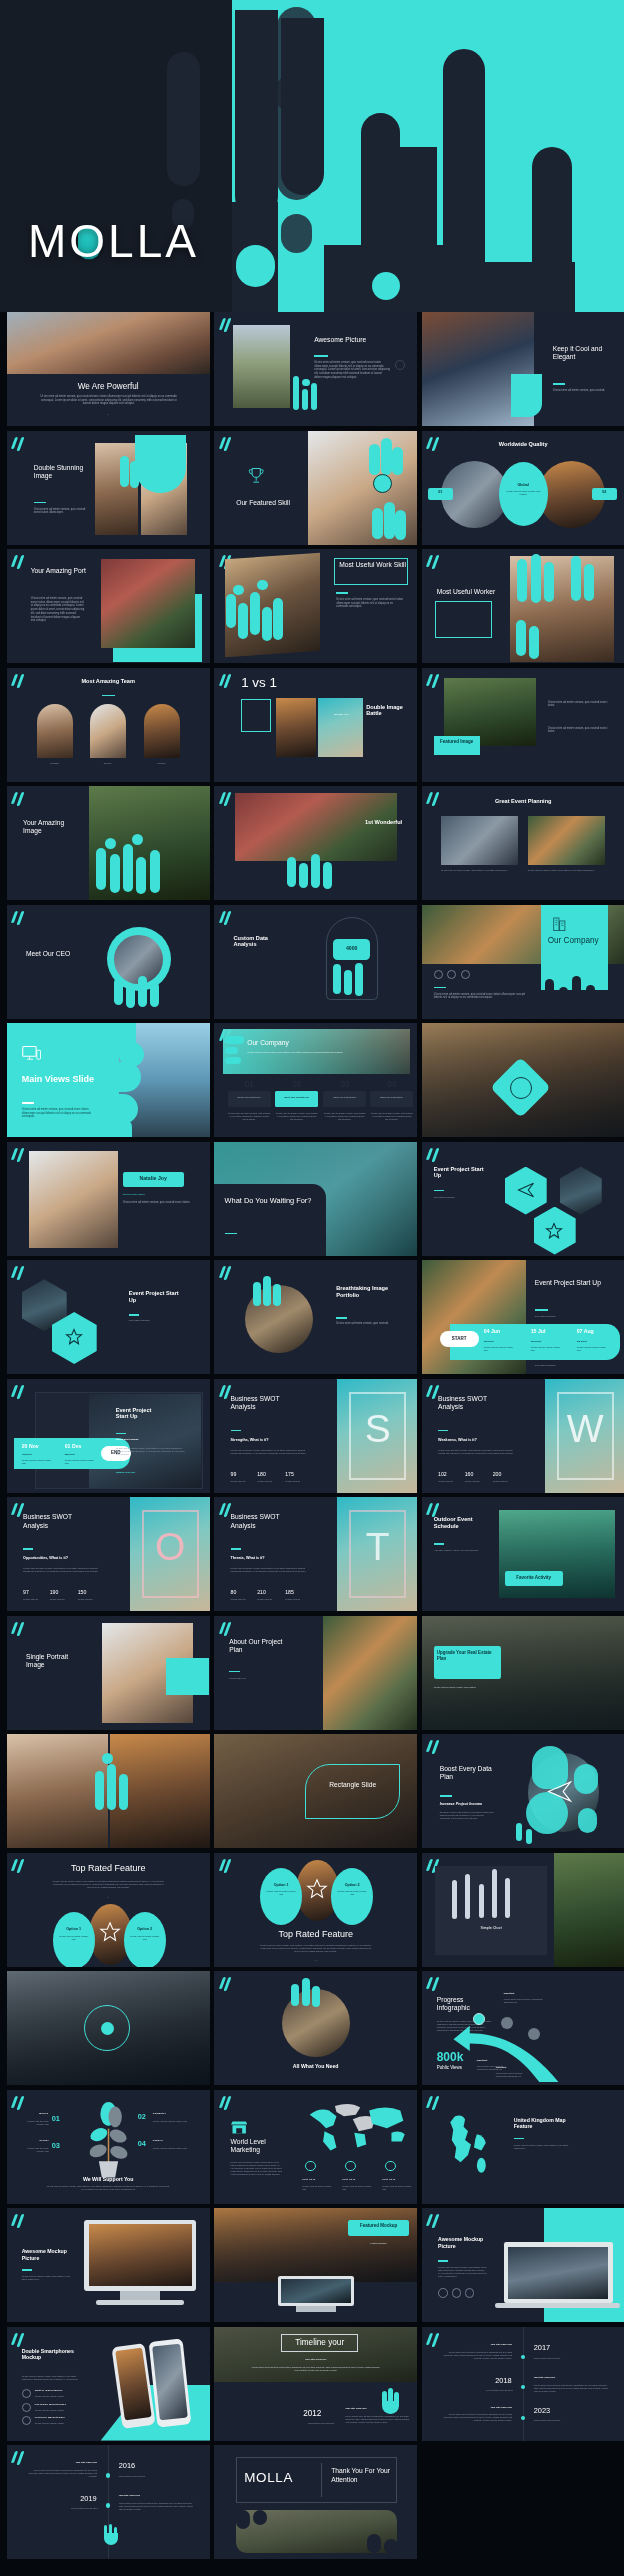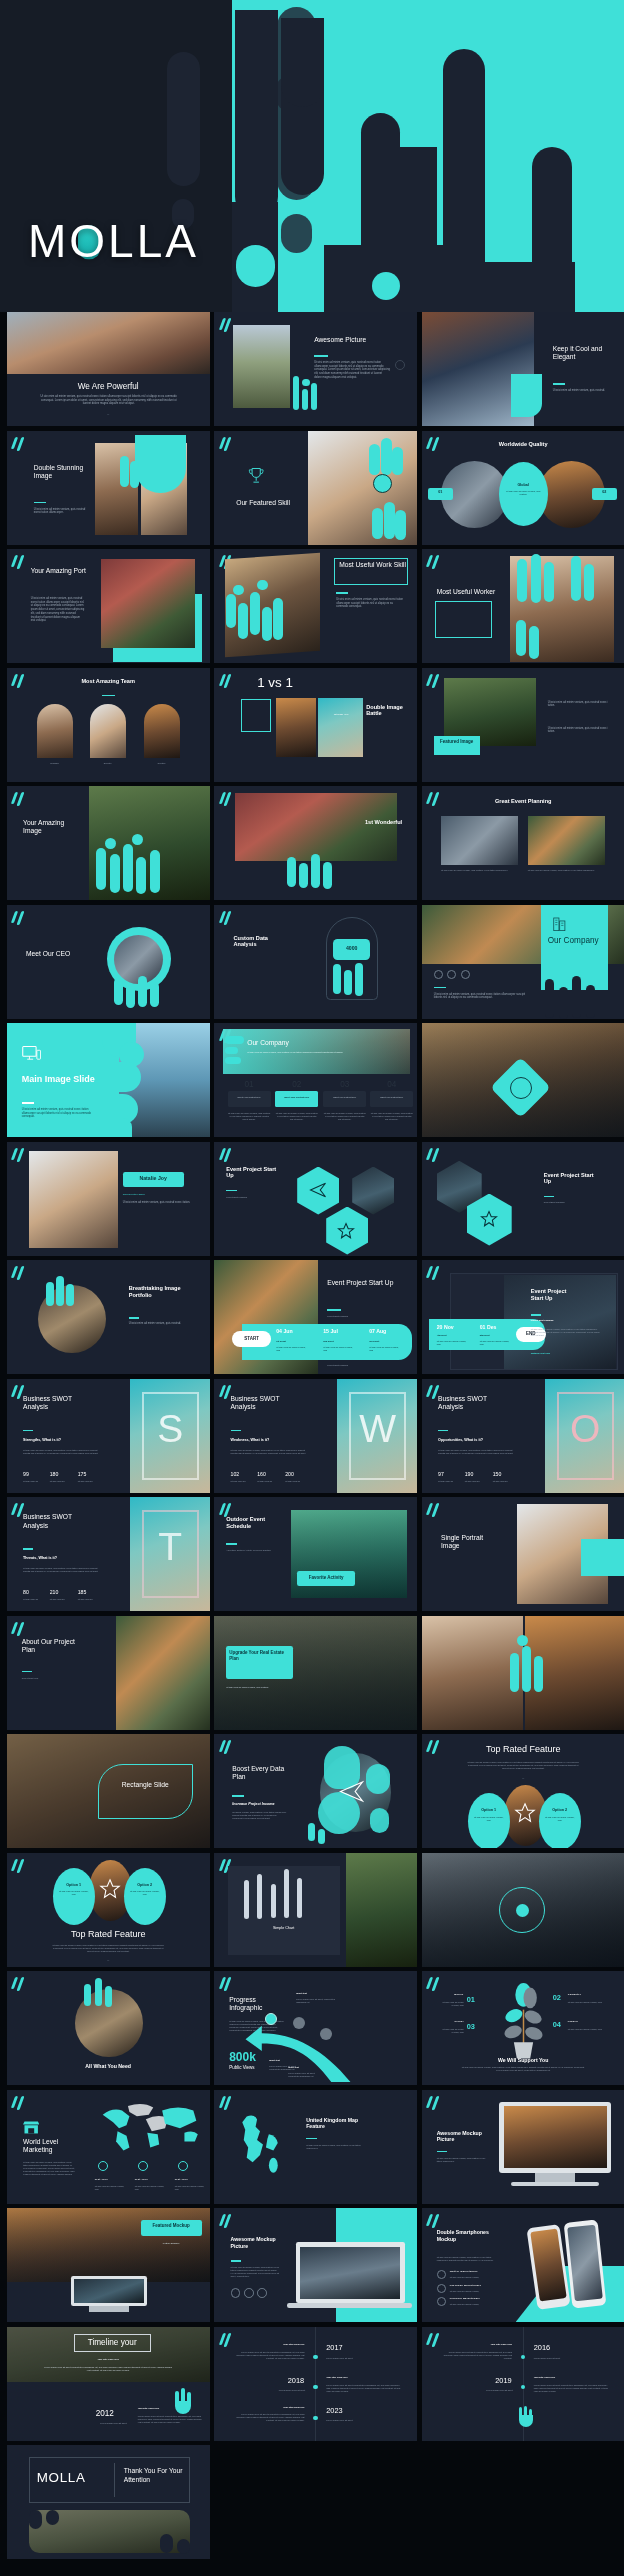--- a/index.html
+++ b/index.html
@@ -311,21 +311,21 @@
     <div class="t tiny" style="left:30px;top:94px;width:36px;text-align:center;">Manager</div>
     <div class="t tiny" style="left:83px;top:94px;width:36px;text-align:center;">Director</div>
     <div class="t tiny" style="left:137px;top:94px;width:36px;text-align:center;">Creative</div>
   </div>
 
   <div class="slide">
     <div class="slash">
         <i></i>
         <i></i>
       </div>
-    <div class="t" style="left:27px;top:7.4px;font-size:13.4px;color:#fff;margin-left:16px;">1 vs 1</div>
+    <div class="t" style="left:27px;top:7.4px;font-size:13.4px;color:#fff;">1 vs 1</div>
     <div class="outline" style="left:27px;top:31px;width:30px;height:33px;"></div>
     <div class="photo p-crowd" style="left:62px;top:30px;width:40px;height:59px;"></div>
     <div class="photo p-coast" style="left:104px;top:30px;width:45px;height:59px;"></div>
     <div class="t tiny" style="left:106px;top:45px;width:42px;text-align:center;color:#fff;">1st Image Here</div>
     <div class="t h3" style="left:152px;top:36px;width:45px;">Double Image Battle</div>
   </div>
 
   <div class="slide">
     <div class="slash">
         <i></i>
@@ -445,21 +445,21 @@
       <i style="left:112px;top:19.3px;width:25px;height:25px;border-radius:50%;"></i>
       <i style="left:95px;top:39px;width:39px;height:30px;border-radius:0 15px 15px 0;"></i>
       <i style="left:95px;top:71px;width:36px;height:30px;border-radius:0 15px 15px 0;"></i>
       <i style="left:95px;top:95px;width:30px;height:18.6px;border-radius:0 9px 0 0;"></i>
     </div>
     <svg style="position:absolute;left:15px;top:22px;" width="19.3" height="18" viewBox="0 0 26 24">
       <rect x="1" y="2" width="18" height="13" rx="1" fill="none" stroke="#fff" stroke-width="1.4"></rect>
       <path d="M7 19h8M10 15v4" stroke="#fff" stroke-width="1.2"></path>
       <rect x="20" y="7" width="5" height="12" rx="1" fill="none" stroke="#fff" stroke-width="1.2"></rect>
     </svg>
-    <div class="t" style="left:15px;top:51px;width:77px;font-size:9px;line-height:11px;font-weight:700;color:#fff;">Main Image Slide</div>
+    <div class="t" style="left:15px;top:51px;width:77px;font-size:9px;line-height:11px;font-weight:700;color:#fff;">Main Views Slide</div>
     <div style="position:absolute;left:15px;top:79px;width:12px;height:1.5px;background:#fff;"></div>
     <div class="t body" style="left:15px;top:85px;width:71px;color:#0d4b4f;">Ut wisi enim ad minim veniam, quis nostrud exerci tation ullamcorper suscipit lobortis nisl ut aliquip ex ea commodo consequat.</div>
   </div>
 
   <div class="slide">
     <div class="slash">
         <i></i>
         <i></i>
       </div>
     <div class="photo p-girl1" style="left:9px;top:6px;width:187px;height:45px;opacity:.7;"></div>
@@ -503,20 +503,29 @@
         <i></i>
         <i></i>
       </div>
     <div class="photo p-girl2" style="left:22px;top:9px;width:89px;height:97px;"></div>
     <div class="teal-blk" style="left:116px;top:30px;width:61px;height:15px;border-radius:2.2px;"></div>
     <div class="t" style="left:116px;top:33px;width:61px;text-align:center;font-size:5.2px;color:#08343a;font-weight:700;">Natalie Joy</div>
     <div class="t tiny" style="left:116px;top:51px;width:71px;color:#3fe0d8;">Chief Executive Officer</div>
     <div class="t body" style="left:116px;top:59px;width:71px;">Ut wisi enim ad minim veniam, quis nostrud exerci tation.</div>
   </div>
 
+  <div class="slide">
+    <div class="photo p-glass" style="left:0;top:0;width:203px;height:114px;"></div>
+    <div style="position:absolute;inset:0;background:linear-gradient(120deg,rgba(63,224,216,.55),rgba(40,170,170,.25));"></div>
+    <div class="blob blobdark">
+      <i style="left:0;top:42px;width:112px;height:72px;border-radius:0 13.4px 0 0;"></i>
+    </div>
+    <div class="t" style="left:10.4px;top:54px;width:94px;font-size:7.4px;line-height:9.7px;color:#fff;">What Do You Waiting For?</div>
+    <div class="wline" style="left:10.4px;top:91px;width:12px;"></div>
+  </div>
 
   <div class="slide">
     <div class="slash">
         <i></i>
         <i></i>
       </div>
     <div class="t h3" style="left:12px;top:24px;width:52px;">Event Project Start Up</div>
     <div class="wline" style="left:12px;top:48px;width:10.4px;"></div>
     <div class="t tiny" style="left:12px;top:54px;width:59px;">Project Built Planning</div>
     <div class="teal-blk" style="left:83px;top:25px;width:42px;height:48px;clip-path:polygon(50% 0,100% 25%,100% 75%,50% 100%,0 75%,0 25%);"></div>

